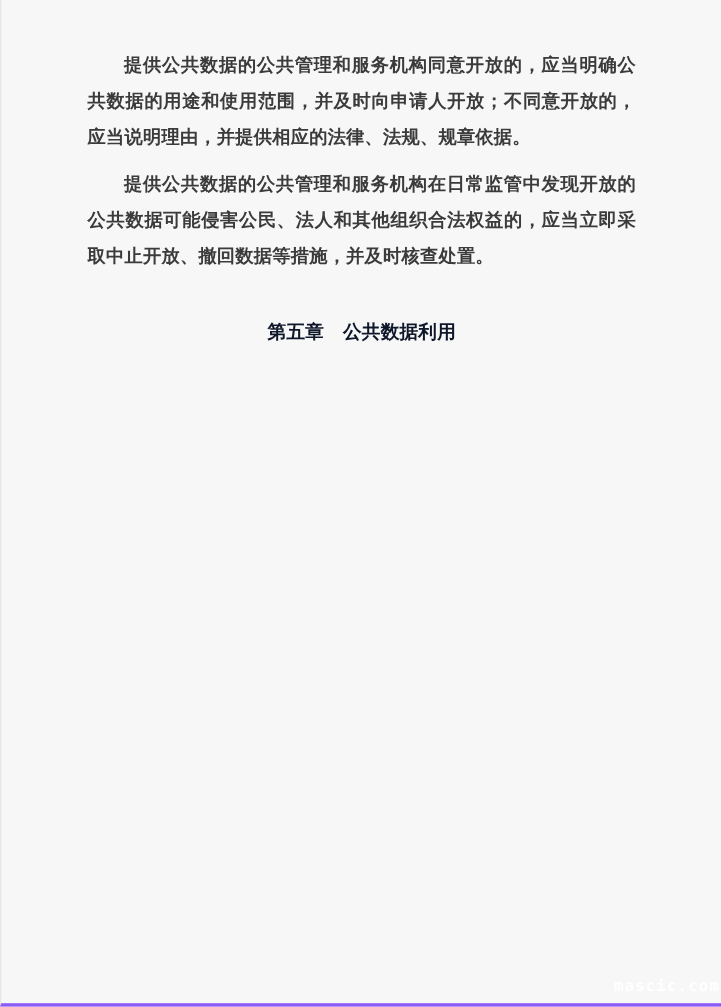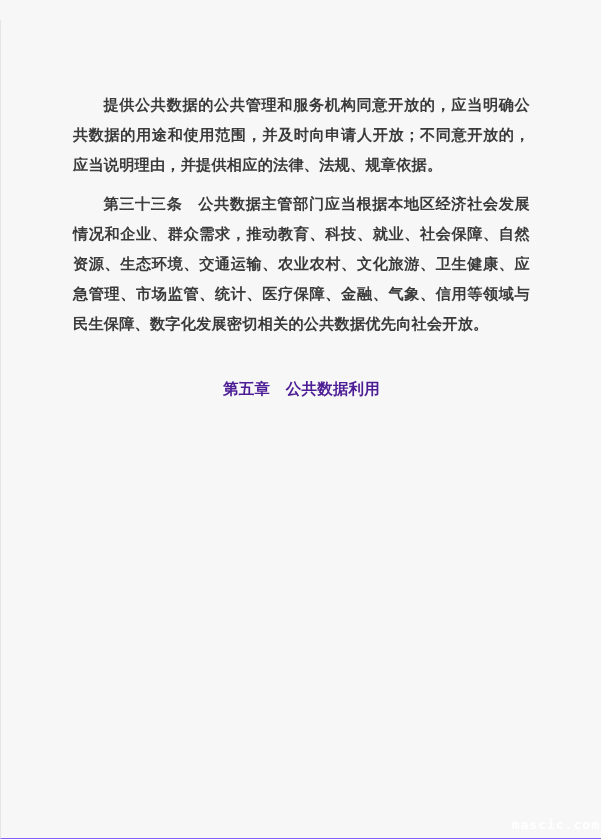--- a/index.html
+++ b/index.html
@@ -11,40 +11,39 @@
     height: 839px;
     background: #f7f7f7;
     position: relative;
     overflow: hidden;
     font-family: "DejaVu Sans", sans-serif;
   }
   .page {
     position: absolute;
     top: 0; left: 0; right: 0; bottom: 0;
     box-sizing: border-box;
-    padding: 70px 71px 0 72px;
+    padding: 39px 71px 0 72px;
     border-left: 1px solid #e6e6e6;
-    border-bottom: 1px solid #8b5cf6;
-    margin-top: 20px;
+    border-bottom: 3px solid #8b5cf6;
   }
   .para {
     margin: 0 0 8px 0;
     font-size: 15.2px;
     line-height: 30.2px;
     color: #3b3b3b;
     font-weight: 600;
     text-align: justify;
     text-indent: 2em;
     letter-spacing: 0.2px;
   }
   .chapter {
     margin: 34px 0 0 0;
     font-size: 15.5px;
     line-height: 30px;
-    color: #4c1d95;
+    color: #0f172a;
     font-weight: 700;
     text-align: center;
     text-indent: 0;
     letter-spacing: 0.2px;
   }
   .watermark {
     position: absolute;
     right: 1px;
     bottom: 6px;
     font-family: "DejaVu Sans Mono", monospace;
@@ -53,16 +52,16 @@
     color: #ffffff;
     letter-spacing: 1px;
     user-select: none;
   }
 </style>
 </head>
 <body>
 
 <div class="page">
   <p class="para">提供公共数据的公共管理和服务机构同意开放的，应当明确公共数据的用途和使用范围，并及时向申请人开放；不同意开放的，应当说明理由，并提供相应的法律、法规、规章依据。</p>
-  <p class="para">第三十三条　公共数据主管部门应当根据本地区经济社会发展情况和企业、群众需求，推动教育、科技、就业、社会保障、自然资源、生态环境、交通运输、农业农村、文化旅游、卫生健康、应急管理、市场监管、统计、医疗保障、金融、气象、信用等领域与民生保障、数字化发展密切相关的公共数据优先向社会开放。</p>
+  <p class="para">提供公共数据的公共管理和服务机构在日常监管中发现开放的公共数据可能侵害公民、法人和其他组织合法权益的，应当立即采取中止开放、撤回数据等措施，并及时核查处置。</p>
   <h2 class="chapter">第五章　公共数据利用</h2>
   <div class="watermark">mascic.com</div>
 </div>
 
 </body></html>

